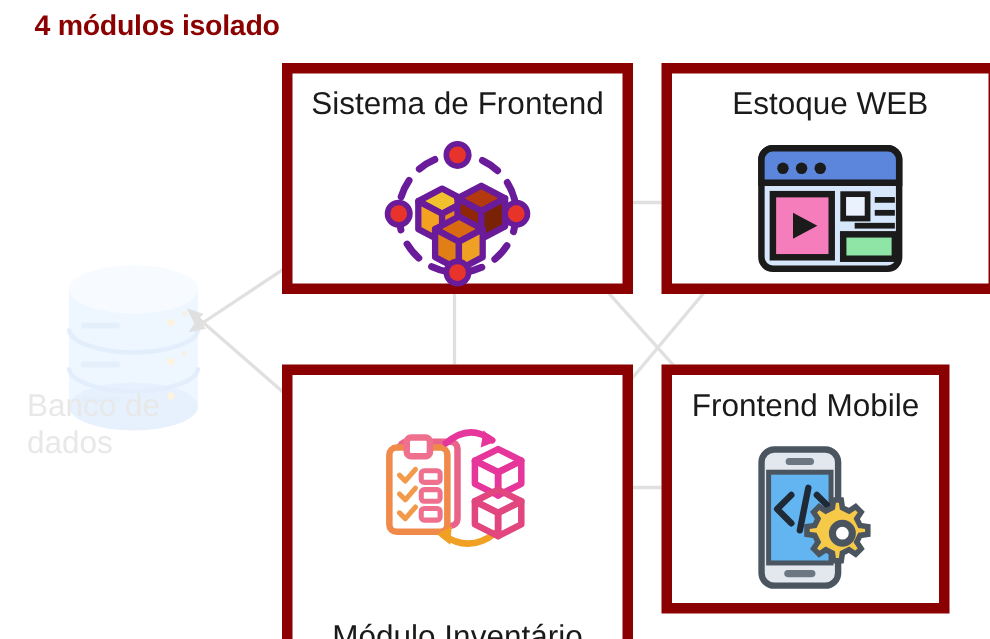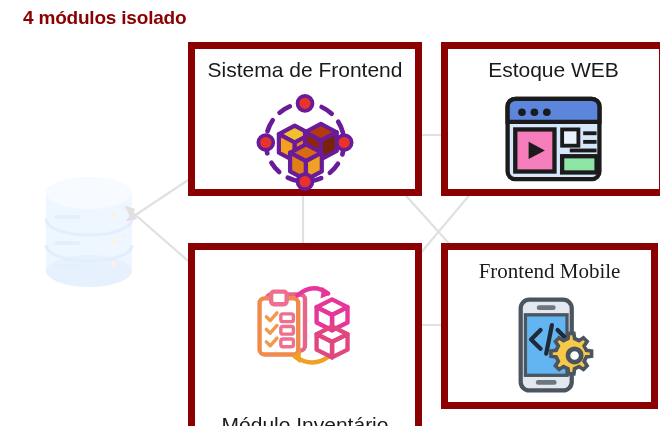--- a/index.html
+++ b/index.html
@@ -64,21 +64,21 @@
   .module-icon {
     position: absolute;
     left: 50%;
     transform: translateX(-50%);
   }
 
   
   #box-sistema-estoque { left: 172px; top: 42px;  width: 234px; height: 154px; }
   #box-frontend-web    { left: 425px; top: 42px;  width: 225px; height: 154px; }
   #box-modulo-inventario { left: 172px; top: 243px; width: 234px; height: 210px; }
-  #box-frontend-mobile   { left: 425px; top: 243px; width: 217px; height: 166px; font-family: Liberation Serif, serif; }
+  #box-frontend-mobile   { left: 425px; top: 243px; width: 192px; height: 166px; }
 
   
   #database-group {
     position: absolute;
     left: 10px;
     top: 160px;
     width: 150px;
     height: 150px;
     z-index: 1;
   }
@@ -139,20 +139,21 @@
       <rect x="28" y="55" width="26" height="4" rx="2" fill="#e4effc"></rect>
       <rect x="28" y="81" width="26" height="4" rx="2" fill="#e4effc"></rect>
       <rect x="28" y="104" width="26" height="4" rx="2" fill="#e4effc"></rect>
       <circle cx="88" cy="55" r="2.4" fill="#fdf3dd"></circle>
       <circle cx="88" cy="81" r="2.4" fill="#fdf3dd"></circle>
       <circle cx="88" cy="104" r="2.4" fill="#fdf3dd"></circle>
       <circle cx="97" cy="49" r="1.8" fill="#f6f1e6"></circle>
       <circle cx="97" cy="76" r="1.8" fill="#f6f1e6"></circle>
     </g>
   </svg>
+  <div id="database-label">Banco de dados</div>
 
   <div class="module-box" id="box-sistema-estoque">
     <div class="module-label label-top">Sistema de Frontend</div>
     <svg class="module-icon" style="top:42px;" viewBox="0 0 120 110" width="112" height="103">
       <g>
 
         <circle cx="60" cy="55" r="42" fill="none" stroke="#6a1b9a" stroke-width="5" stroke-dasharray="13 11" stroke-linecap="round"></circle>
 
         <g stroke="#6a1b9a" stroke-width="4.5" stroke-linejoin="round">
 

